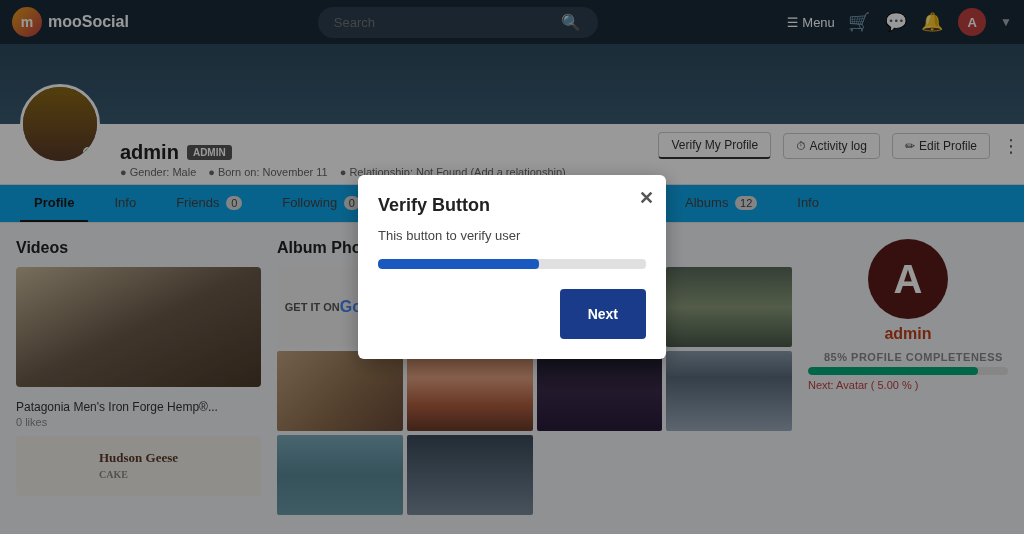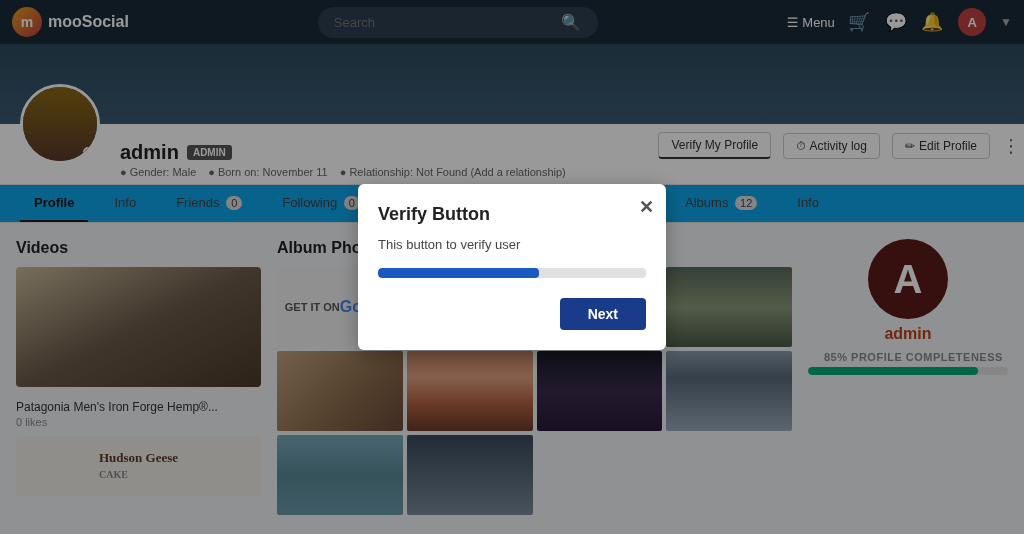--- a/index.html
+++ b/index.html
@@ -335,21 +335,21 @@
     }
     .modal-body { font-size: 13px; color: #444; margin-bottom: 16px; }
     .modal-progress-bg { background: #e0e0e0; border-radius: 4px; height: 10px; overflow: hidden; margin-bottom: 20px; }
     .modal-progress-fill { background: #1a5ac0; height: 100%; border-radius: 4px; }
     .modal-footer { display: flex; justify-content: flex-end; }
     .btn-next {
       background: #1a3a8a;
       color: white;
       border: none;
       border-radius: 4px;
-      padding: 8px 28px;
+      padding: 17px 28px;
       font-size: 14px;
       font-weight: bold;
       cursor: pointer;
     }
 
     
     .google-cell {
       display: flex; align-items: center; justify-content: center;
       font-size: 18px; font-weight: bold; color: #4285F4;
       background: #f8f8f8;
@@ -471,20 +471,21 @@
 
   <div class="right-panel">
     <div class="right-avatar">
       <span>A</span>
     </div>
     <div class="right-username">admin</div>
     <div class="right-completeness-label">85% PROFILE COMPLETENESS</div>
     <div class="progress-bar-bg">
       <div class="progress-bar-fill" style="width:85%"></div>
     </div>
+    <div class="right-next-text">Next: Avatar ( 5.00 % )</div>
   </div>
 </div>
 
 <div class="modal-overlay">
   <div class="modal">
     <div class="modal-title">Verify Button</div>
     <button class="modal-close">✕</button>
     <div class="modal-body">This button to verify user</div>
     <div class="modal-progress-bg">
       <div class="modal-progress-fill" style="width:60%"></div>

